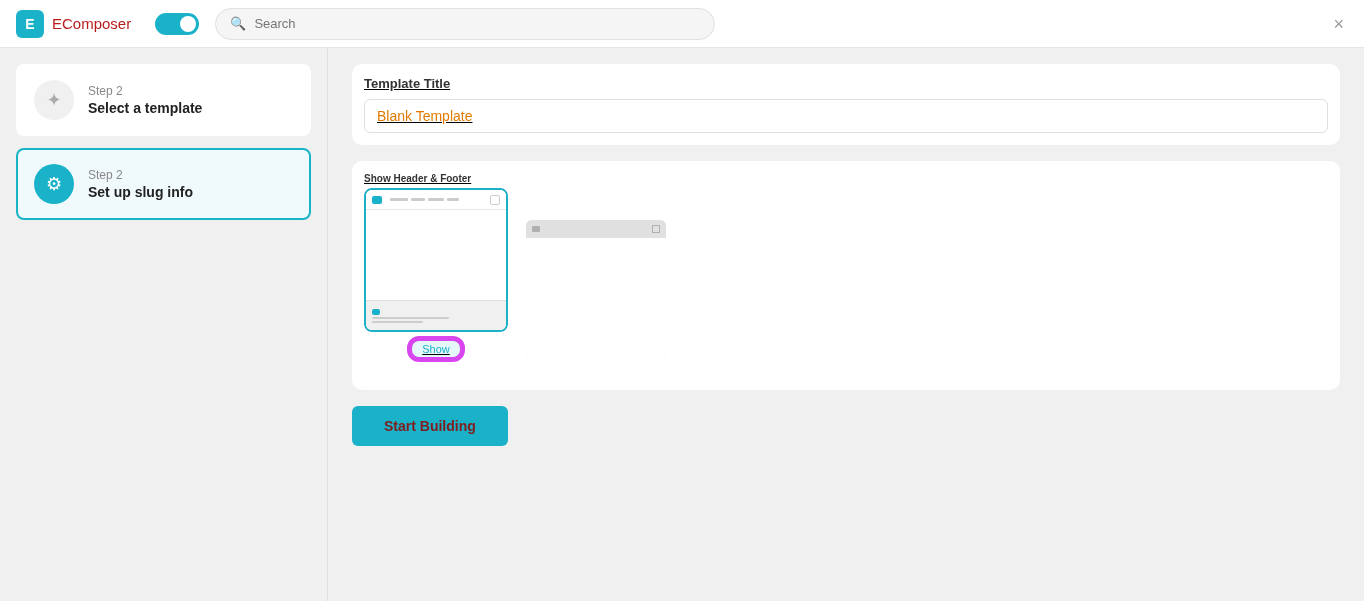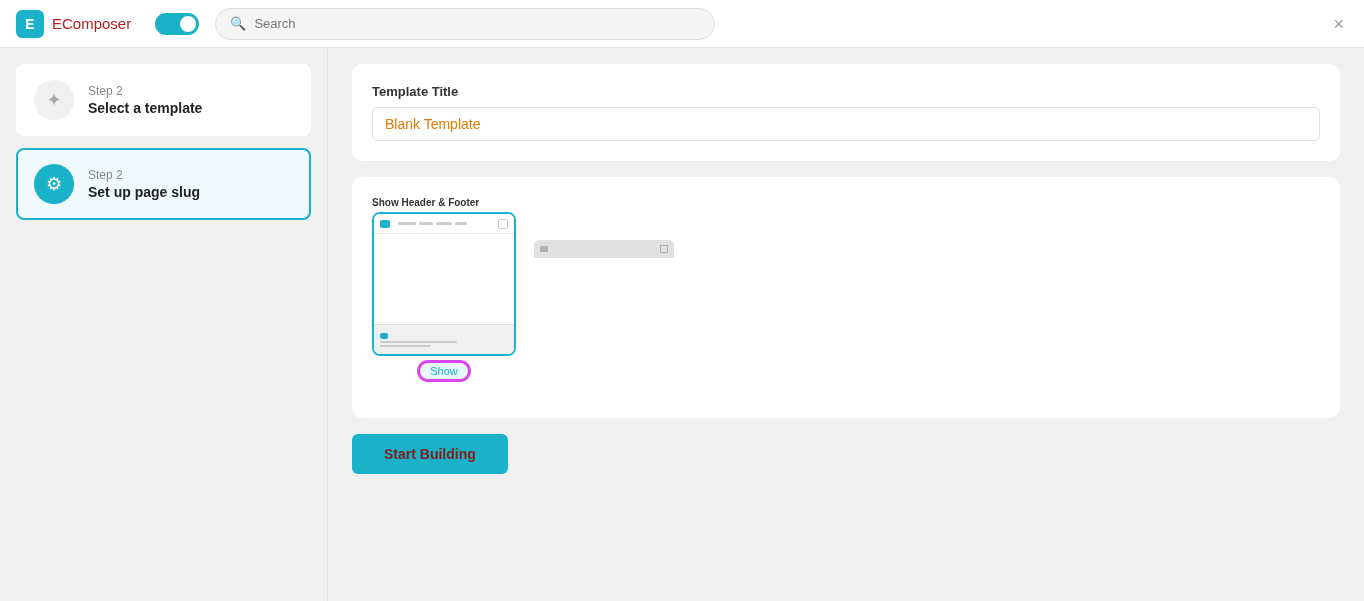--- a/index.html
+++ b/index.html
@@ -176,21 +176,22 @@
       overflow-y: auto;
       display: flex;
       flex-direction: column;
       gap: 16px;
     }
 
     
     .card {
       background: #fff;
       border-radius: 10px;
-      padding: 20px;
+      padding: 12px;
+      text-decoration: underline;
     }
 
     
     .template-title-section {
       display: flex;
       gap: 24px;
     }
     .field-group {
       display: flex;
       flex-direction: column;
@@ -344,21 +345,21 @@
     }
 
     .show-label-wrapper {
       display: flex;
       justify-content: center;
       margin-top: 4px;
     }
     .show-badge {
       background: #e6f7fa;
       color: #1ab2c8;
-      border: 3px solid #d946ef;
+      border: 5px solid #d946ef;
       border-radius: 12px;
       font-size: 11px;
       padding: 2px 10px;
       font-weight: 500;
     }
 
     
     .start-building-btn {
       background: #1ab2c8;
       color: #7f1d1d;
@@ -397,21 +398,21 @@
       <div class="step-icon inactive">✦</div>
       <div class="step-text">
         <div class="step-label">Step 2</div>
         <div class="step-title">Select a template</div>
       </div>
     </div>
     <div class="step-card active">
       <div class="step-icon active-icon">⚙</div>
       <div class="step-text">
         <div class="step-label">Step 2</div>
-        <div class="step-title">Set up page slug</div>
+        <div class="step-title">Set up slug info</div>
       </div>
     </div>
   </div>
 
   <div class="right-panel">
 
     <div class="card">
       <div class="template-title-section">
         <div class="field-group">
           <label class="field-label">Template Title</label>

